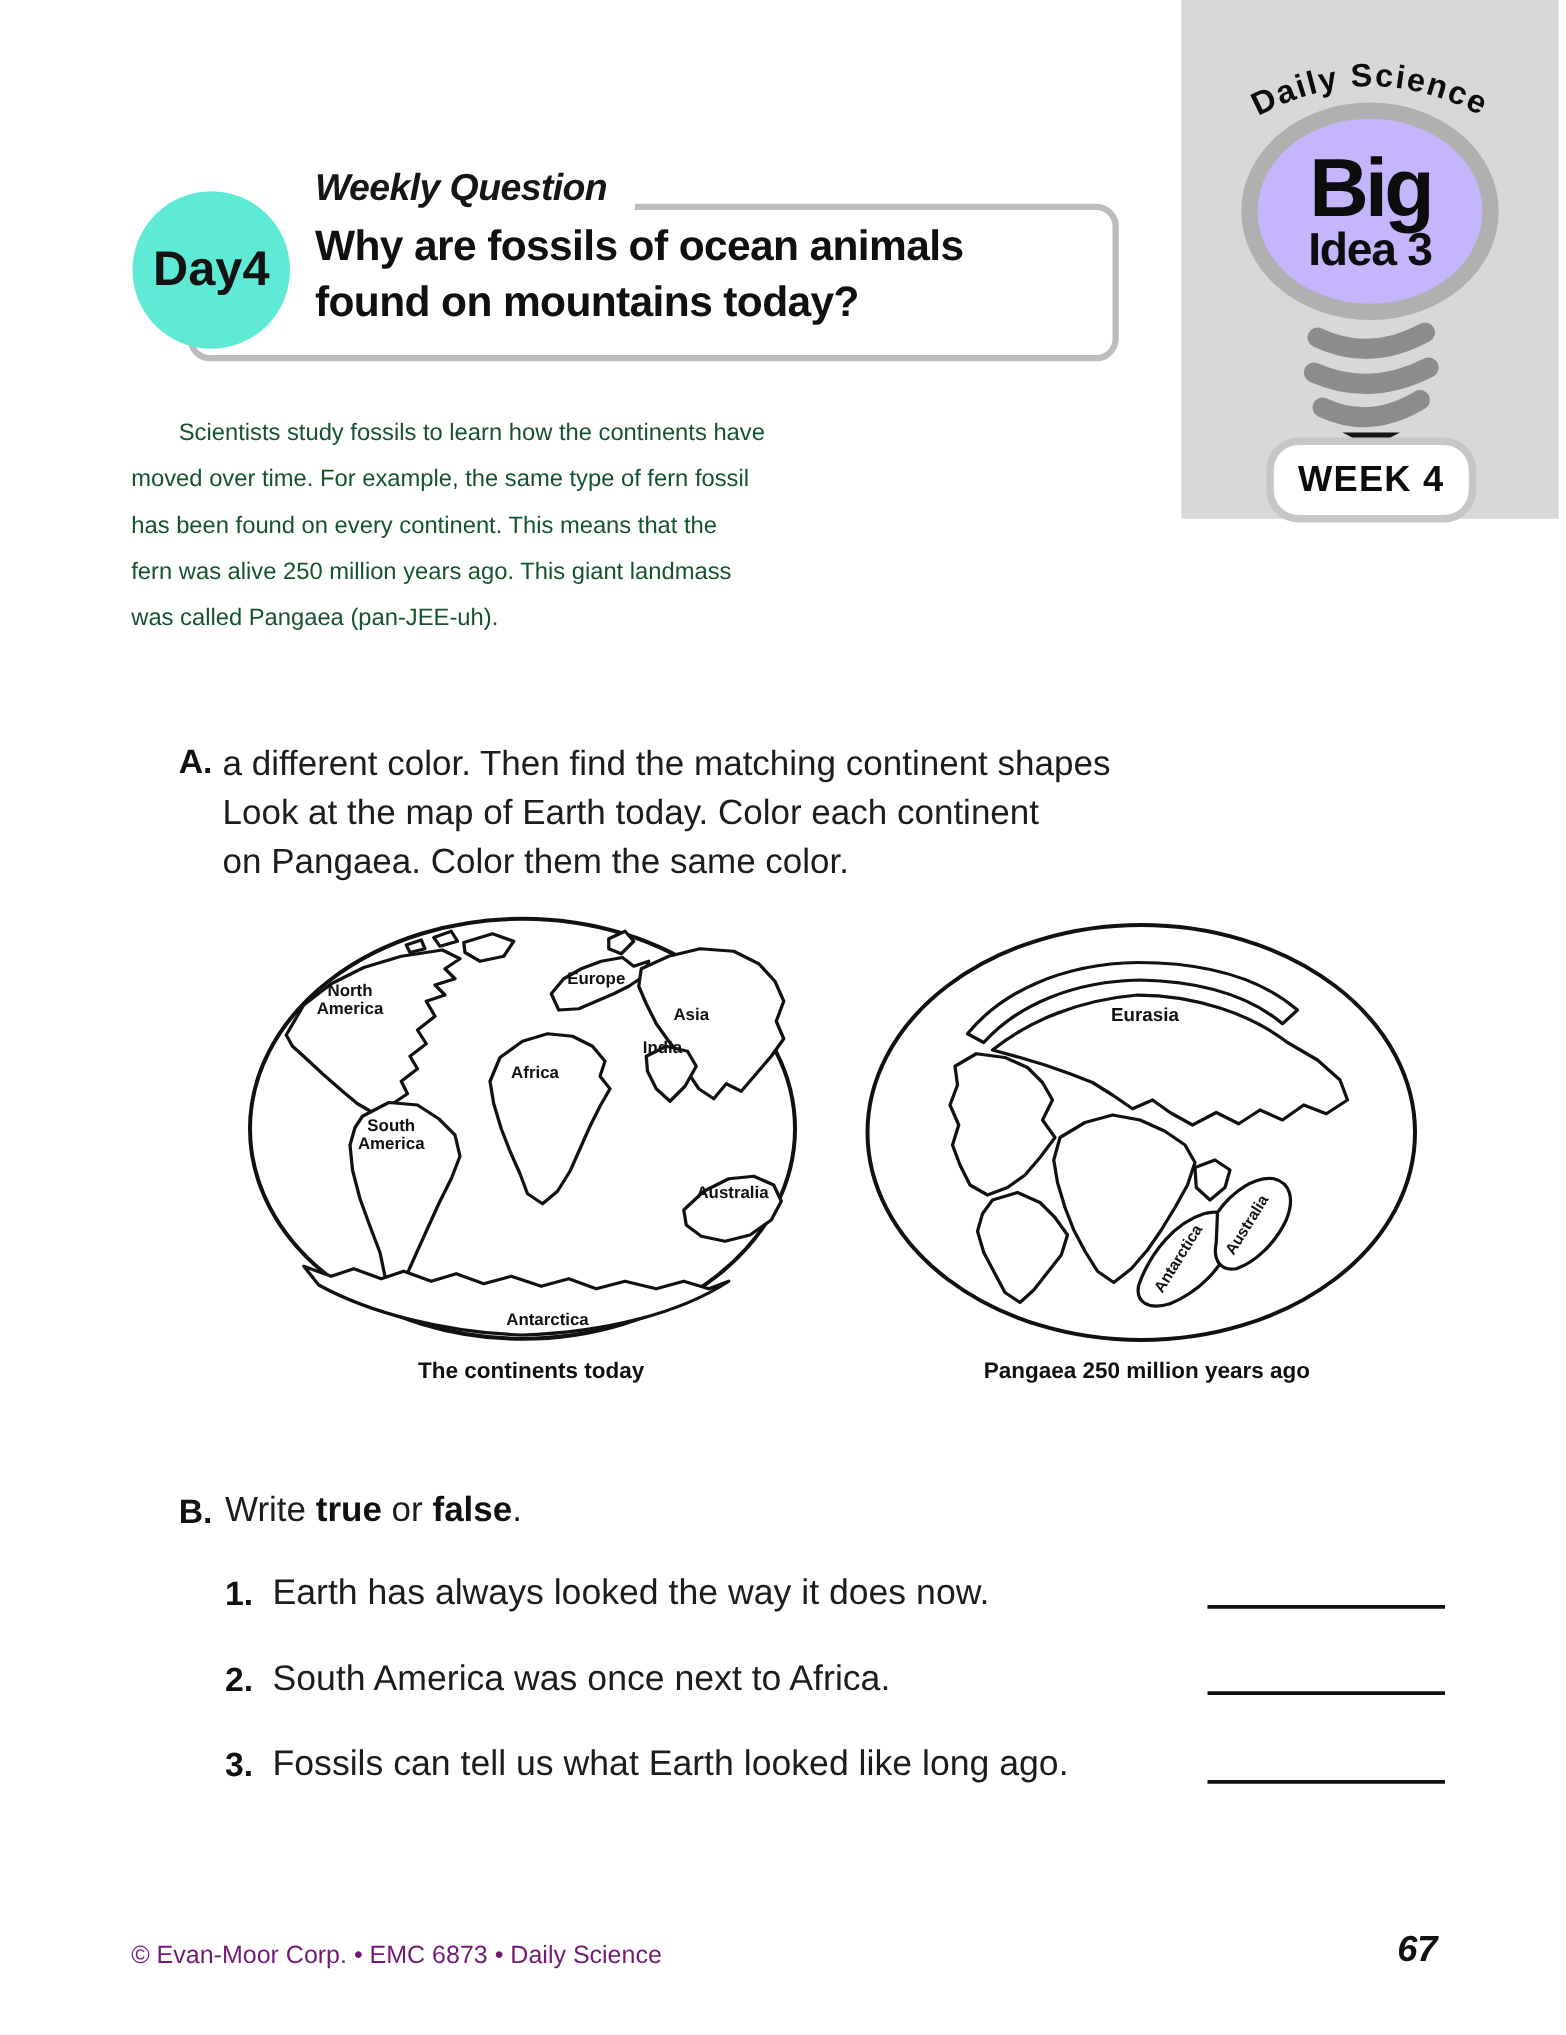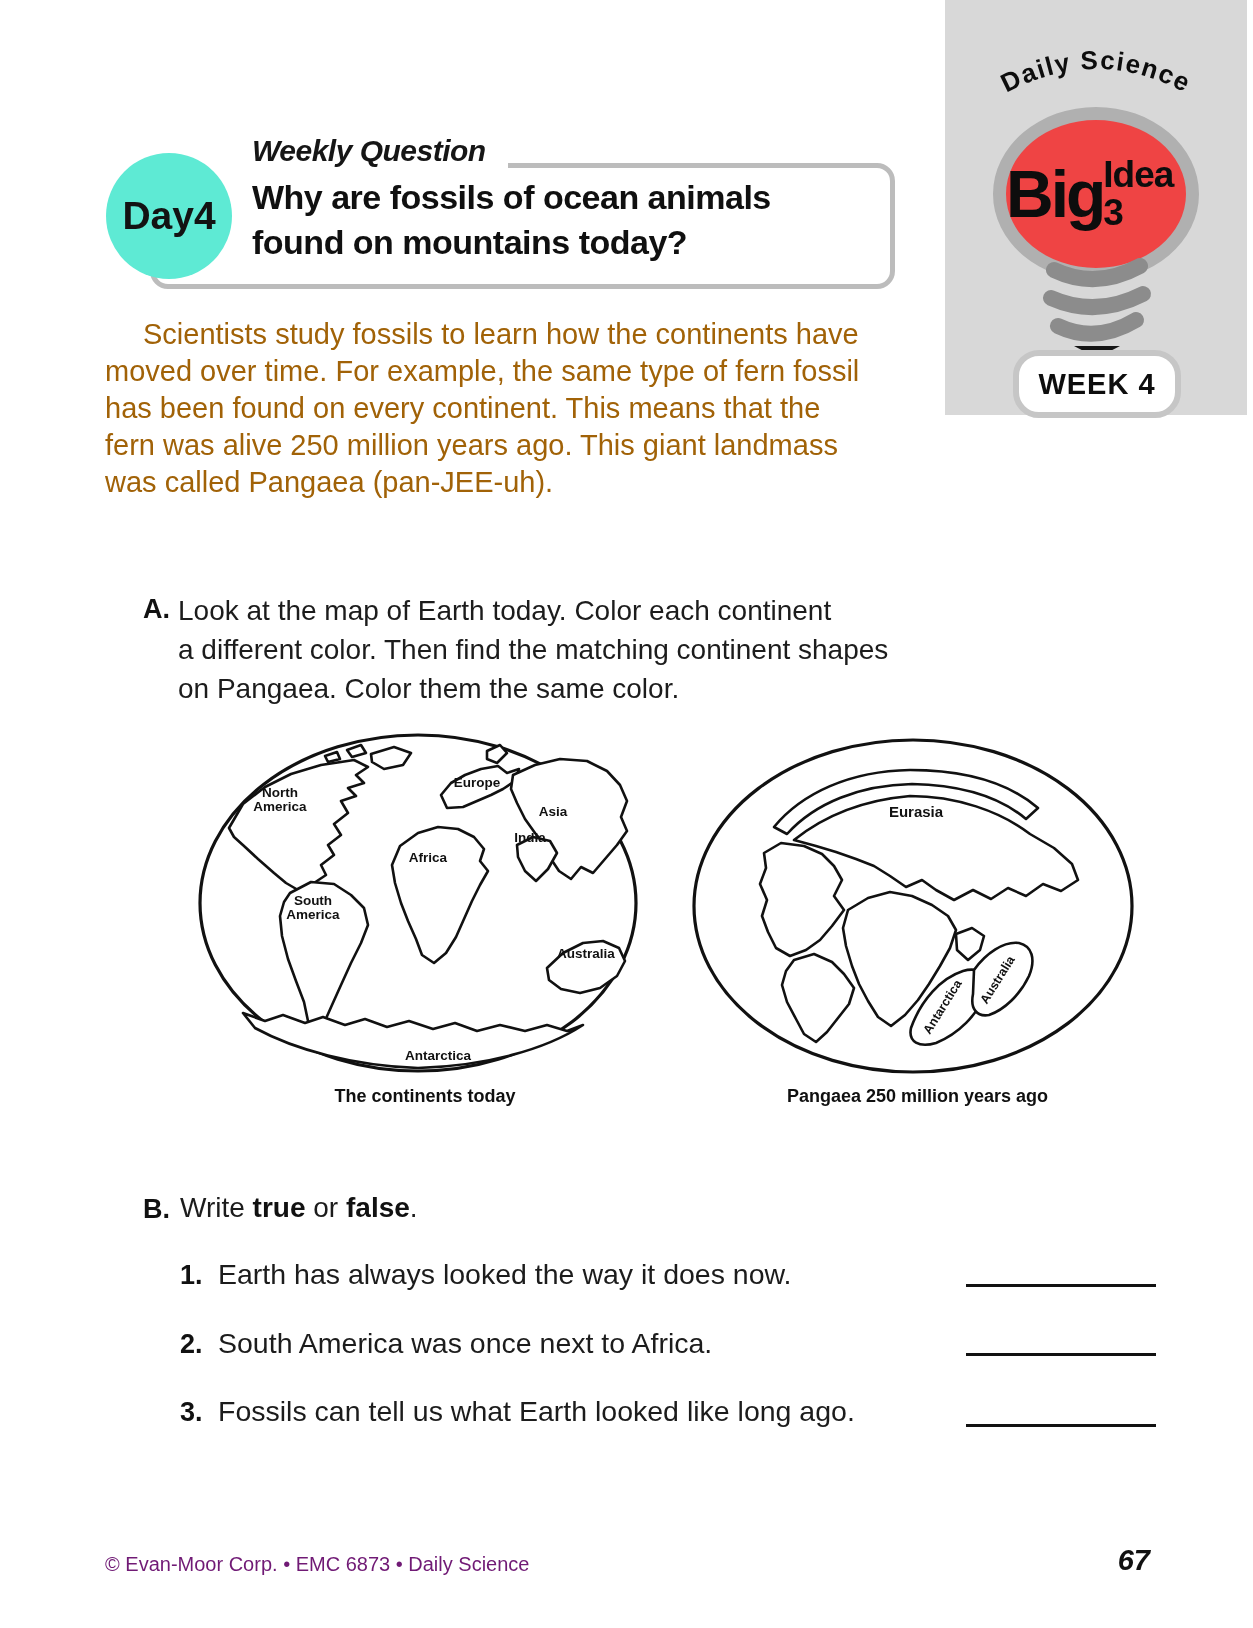--- a/index.html
+++ b/index.html
@@ -28,35 +28,35 @@
     align-items:center; justify-content:center; text-align:center;
   }
   .day-circle .d1 { font-size:39px; font-weight:800; color:#131313; line-height:40px; }
   .day-circle .d2 { font-size:39px; font-weight:800; color:#131313; line-height:42px; }
   
   .panel {
     position:absolute; left:945px; top:0; width:302px; height:415px; background:#d8d8d8;
   }
   .arc-svg { position:absolute; left:1px; top:28px; }
   .bulb {
-    position:absolute; left:48px; top:107px; width:206px; height:174px;
-    border:13px solid #b0b0b0; border-radius:50%; background:#ef4444;
-    display:flex; flex-direction:row; align-items:center; justify-content:center;
+    position:absolute; left:48px; top:82px; width:206px; height:174px;
+    border:13px solid #b0b0b0; border-radius:50%; background:#c4b5fd;
+    display:flex; flex-direction:column; align-items:center; justify-content:center;
   }
   .bulb .big { font-size:66px; font-weight:900; letter-spacing:-3px; color:#0d0d0d; line-height:62px; }
   .bulb .idea { font-size:37px; font-weight:900; letter-spacing:-1px; color:#0d0d0d; line-height:38px; }
   .threads { position:absolute; left:51px; top:258px; }
   .week-pill {
     position:absolute; left:68px; top:350px; width:168px; height:68px;
     background:#fff; border:6px solid #c6c6c6; border-radius:26px;
     display:flex; align-items:center; justify-content:center;
   }
   .week-pill span { font-size:29px; font-weight:900; letter-spacing:1px; color:#0d0d0d; }
   
-  .intro { position:absolute; left:105px; top:316px; width:810px; font-size:29px; line-height:37px; color:#a16207; }
+  .intro { position:absolute; left:105px; top:328px; width:810px; font-size:19px; line-height:37px; color:#14532d; }
   .intro .first { padding-left:38px; }
   .sec-label { position:absolute; font-size:27px; font-weight:800; color:#111; }
   .sec-a-text { position:absolute; left:178px; top:591px; font-size:28px; line-height:39px; color:#1c1c1c; }
   
   .map { position:absolute; }
   .caption { position:absolute; top:1086px; font-size:18px; font-weight:800; color:#101010; text-align:center; }
   .cap-left { left:250px; width:350px; }
   .cap-right { left:725px; width:385px; }
   .map-label { font-family:"Liberation Sans", sans-serif; font-size:13.5px; font-weight:700; fill:#111; }
   .map-label-sm { font-family:"Liberation Sans", sans-serif; font-size:12.5px; font-weight:700; fill:#111; }
@@ -117,22 +117,22 @@
   <div class="intro">
     <div class="first">Scientists study fossils to learn how the continents have</div>
     <div>moved over time. For example, the same type of fern fossil</div>
     <div>has been found on every continent. This means that the</div>
     <div>fern was alive 250 million years ago. This giant landmass</div>
     <div>was called Pangaea (pan-JEE-uh).</div>
   </div>
 
   <div class="sec-label" style="left:143px; top:594px;">A.</div>
   <div class="sec-a-text">
+    <div>a different color. Then find the matching continent shapes</div>
     <div>Look at the map of Earth today. Color each continent</div>
-    <div>a different color. Then find the matching continent shapes</div>
     <div>on Pangaea. Color them the same color.</div>
   </div>
 
   <svg class="map" style="left:197px; top:732px;" width="444" height="344" viewBox="0 0 444 344">
     <ellipse class="globe" cx="221" cy="171" rx="218" ry="168"></ellipse>
     <path class="land" d="M 32 96 L 46 72 L 68 55 L 94 42 L 124 33 L 157 28 L 171 35 L 159 43 L 167 51 L 151 56 L 159 64 L 144 69 L 151 81 L 137 92 L 144 103 L 131 113 L 137 123 L 124 133 L 129 143 L 117 151 L 121 161 L 111 171 L 103 177 L 97 168 L 101 158 L 89 151 L 77 141 L 61 127 L 47 114 L 37 105 Z"></path>
     <path class="land" d="M 174 22 L 197 15 L 214 21 L 206 33 L 187 37 L 175 30 Z"></path>
     <path class="land" d="M 150 18 L 164 13 L 169 21 L 155 25 Z"></path>
     <path class="land" d="M 128 24 L 140 20 L 143 27 L 131 30 Z"></path>
     <path class="land" d="M 93 161 L 114 150 L 137 152 L 154 163 L 167 176 L 171 193 L 164 211 L 154 231 L 144 253 L 135 273 L 127 291 L 119 301 L 111 289 L 107 270 L 99 249 L 91 227 L 85 204 L 83 184 L 87 170 Z"></path>

